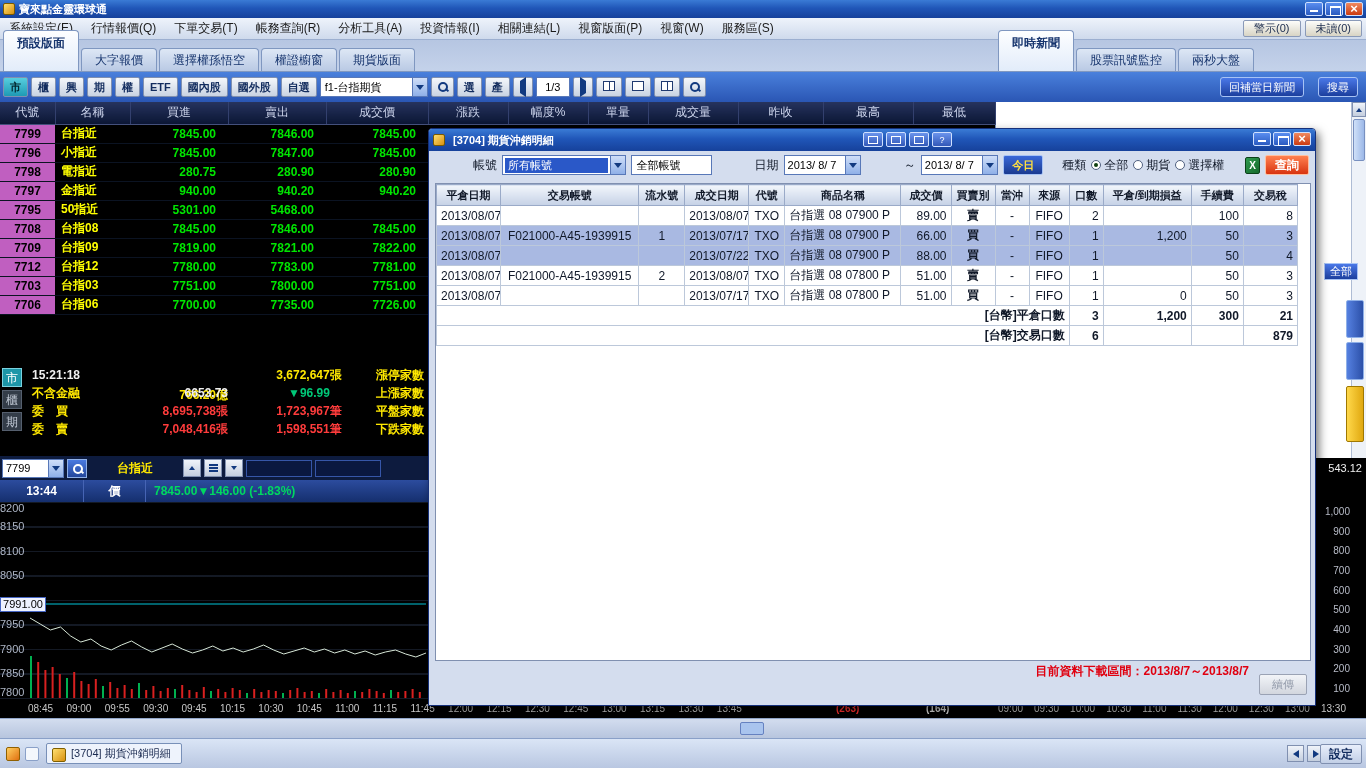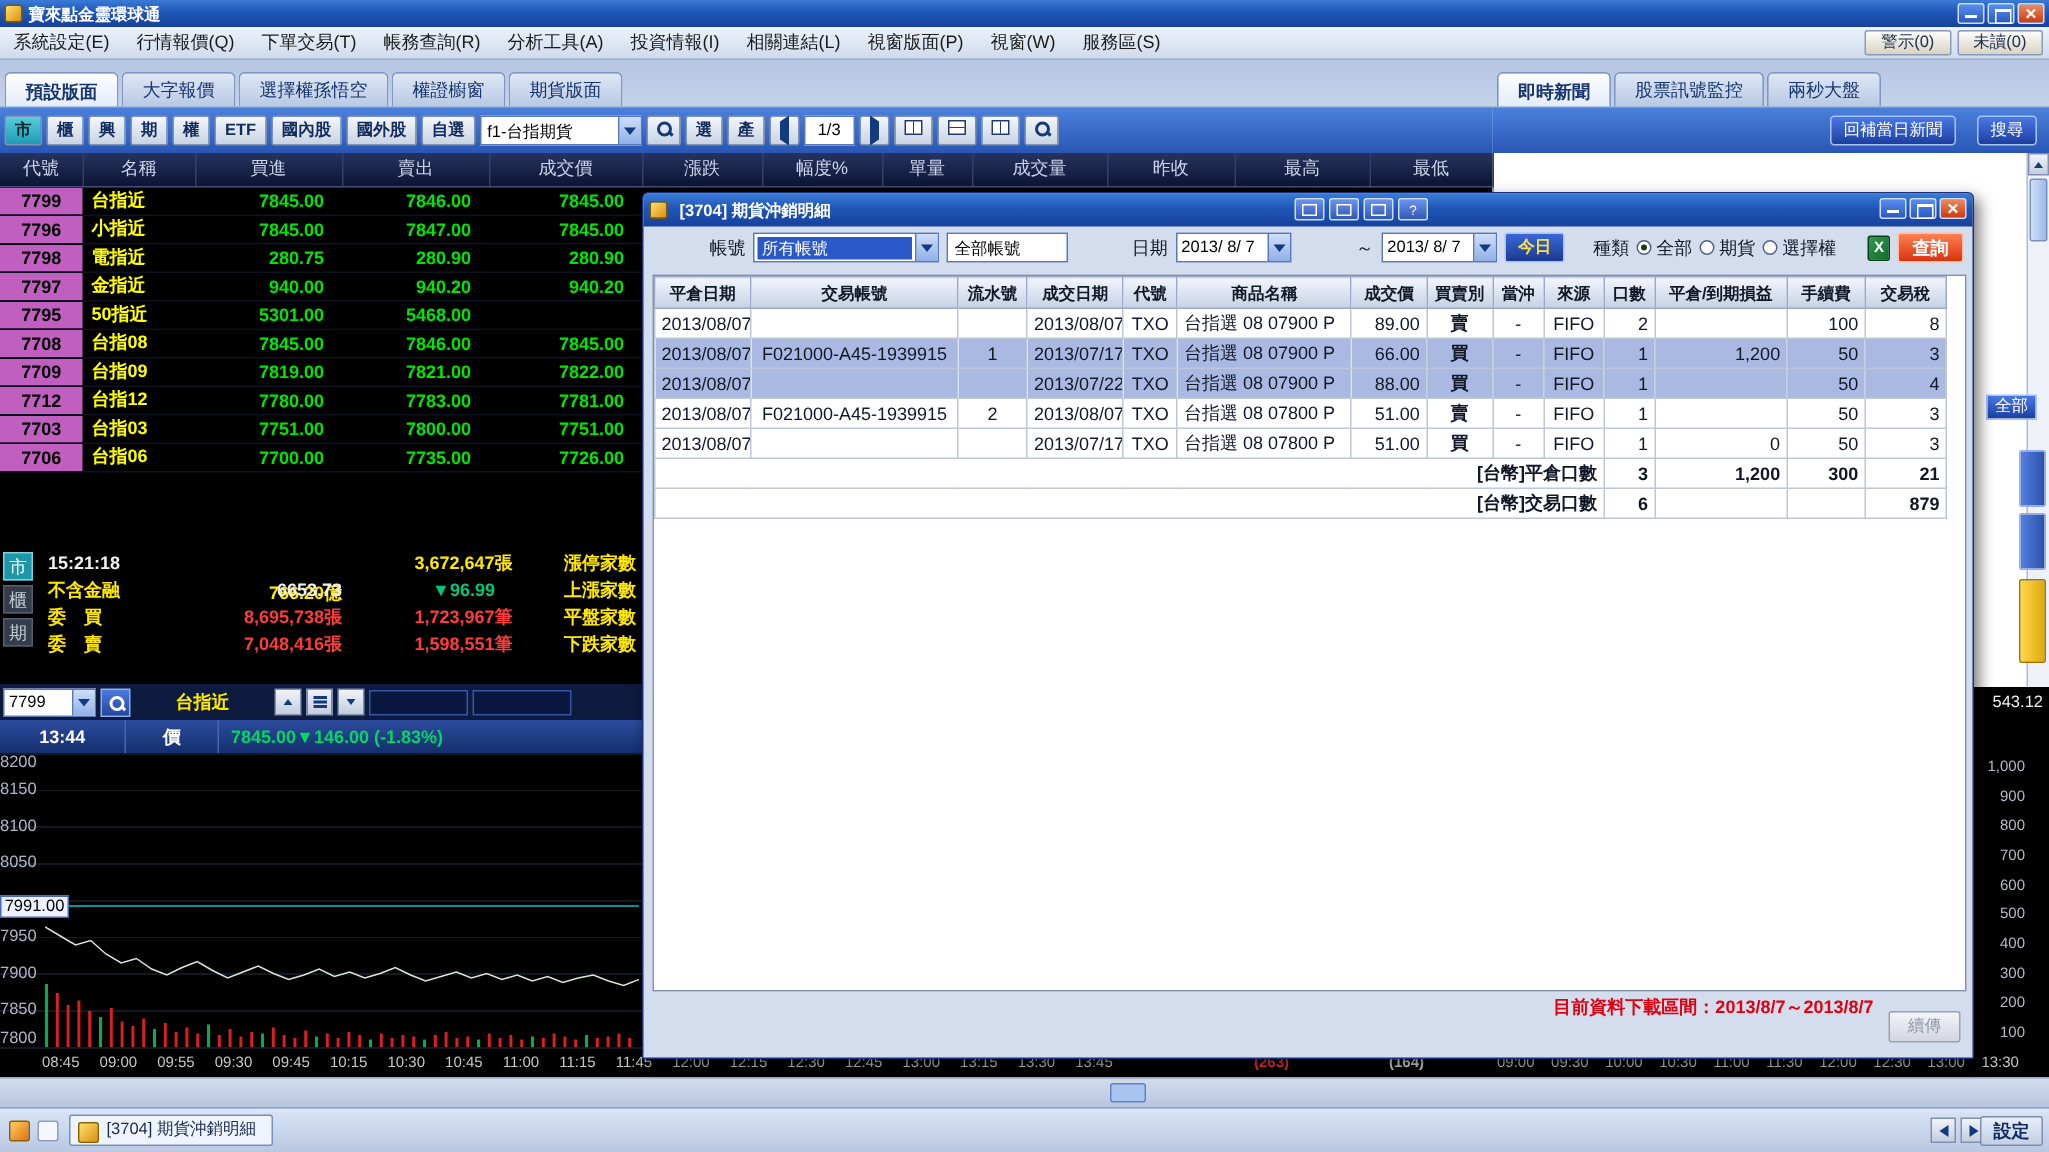--- a/index.html
+++ b/index.html
@@ -24,21 +24,21 @@
   .menu-item{padding:0 9px;line-height:21px;color:#1a1a1a;cursor:default;}
   .menu-right{position:absolute;right:4px;top:2px;display:flex;gap:4px;}
   .mr-btn{height:17px;padding:0 10px;font-size:11px;line-height:15px;color:#203050;background:linear-gradient(to bottom,#fdfdfa,#d8d4c4);border:1px solid #8a9ab8;border-radius:2px;cursor:pointer;}
 
   
   .tabband{position:absolute;left:0;top:40px;width:1366px;height:32px;background:linear-gradient(to bottom,#b6c6e2,#c4d2ea);border-bottom:1px solid #8098c0;z-index:5;}
   .tabs{position:absolute;bottom:0;display:flex;align-items:flex-end;}
   .tabs.left{left:3px;}
   .tabs.right{left:998px;}
   .tab{height:23px;line-height:22px;padding:0 13px;margin-right:2px;background:linear-gradient(to bottom,#dde7f5,#b9c9e4);border:1px solid #7f97c0;border-bottom:none;border-radius:4px 4px 0 0;color:#17356e;cursor:pointer;white-space:nowrap;}
-  .tab.active{background:linear-gradient(to bottom,#fdfeff,#e2ecfa);font-weight:bold;height:23px;line-height:24px;}
+  .tab.active{background:linear-gradient(to bottom,#fdfeff,#e2ecfa);font-weight:bold;height:41px;line-height:24px;}
 
   
   .ltoolbar{position:absolute;left:0;top:72px;width:995px;height:30px;background:linear-gradient(to bottom,#4a80dc,#2a56b4);display:flex;align-items:center;padding:0 3px;gap:3px;z-index:5;}
   .tb-btn{height:20px;padding:0 6px;line-height:18px;background:linear-gradient(to bottom,#f4f7fb,#c9d3e2);border:1px solid #8090b0;border-radius:2px;color:#122c5e;font-weight:bold;font-size:11px;cursor:pointer;white-space:nowrap;}
   .tb-btn.teal{background:linear-gradient(to bottom,#57cede,#1e9ab4);color:#042830;}
   .tb-select{height:20px;width:108px;background:#fff;border:1px solid #5878b8;display:flex;align-items:center;font-size:11px;color:#000;cursor:pointer;}
   .tb-select .val{flex:1;padding-left:4px;white-space:nowrap;overflow:hidden;}
   .dd-arrow{width:15px;height:100%;background:linear-gradient(to bottom,#cfdef8,#8fb0e8);border-left:1px solid #5878b8;display:flex;align-items:center;justify-content:center;}
   .tri-d{width:0;height:0;border-left:4px solid transparent;border-right:4px solid transparent;border-top:5px solid #123a80;}
   .tri-l{width:0;height:0;border-top:4px solid transparent;border-bottom:4px solid transparent;border-right:6px solid #123a80;}

